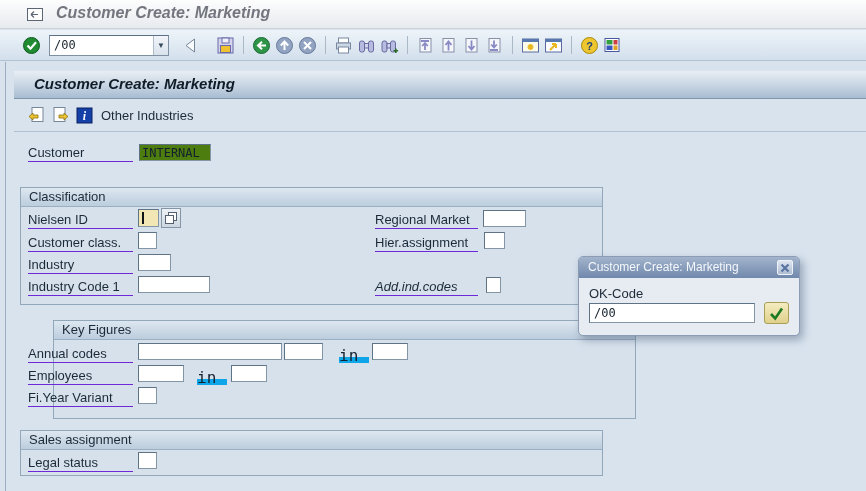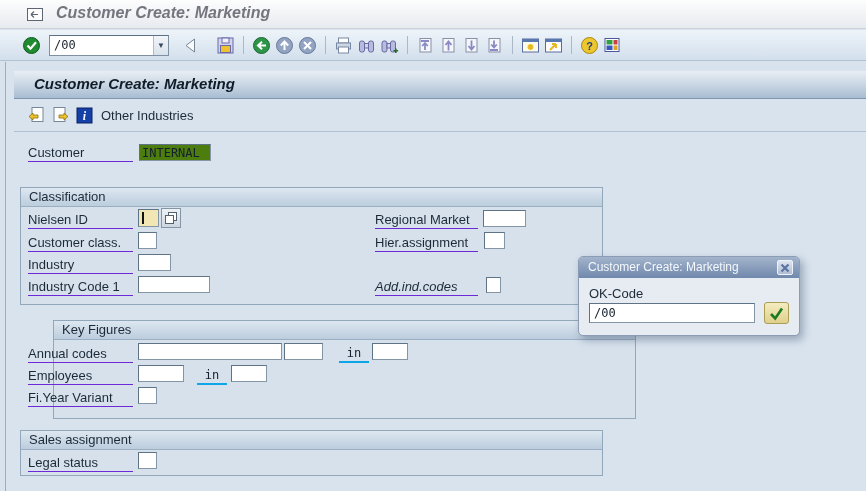--- a/index.html
+++ b/index.html
@@ -69,21 +69,21 @@
   }
   .app-btn { width:24px; height:22px; display:flex; align-items:center; justify-content:center; flex:0 0 auto; }
   .app-text-btn { margin-left:5px; font-size:13px; color:#1c2a38; }
   
   .lbl {
     position:absolute; height:17px; font-size:13px; color:#1c2a38;
     border-bottom:1px solid #6d28d9; white-space:nowrap;
   }
   .unit {
     position:absolute; height:17px; font-family:"DejaVu Sans Mono", monospace;
-    font-size:12px; color:#14202e; border-bottom:2px solid #0ea5e9; text-align:center;
+    font-size:16px; color:#14202e; border-bottom:6px solid #0ea5e9; 
   }
   .fld {
     position:absolute; height:17px;
     background:#fff; border:1px solid #8496a6; border-top-color:#5f7386; border-left-color:#5f7386;
     font-family:"DejaVu Sans Mono", monospace; font-size:12px; color:#14202e;
     padding:0 2px; outline:none;
   }
   .fld.ro { background:#4d7c0f; }
   .fld.focus { background:#f2e6b4; }
   .cursor-bar { position:absolute; left:3px; top:2px; width:1.5px; height:12px; background:#101418; }

